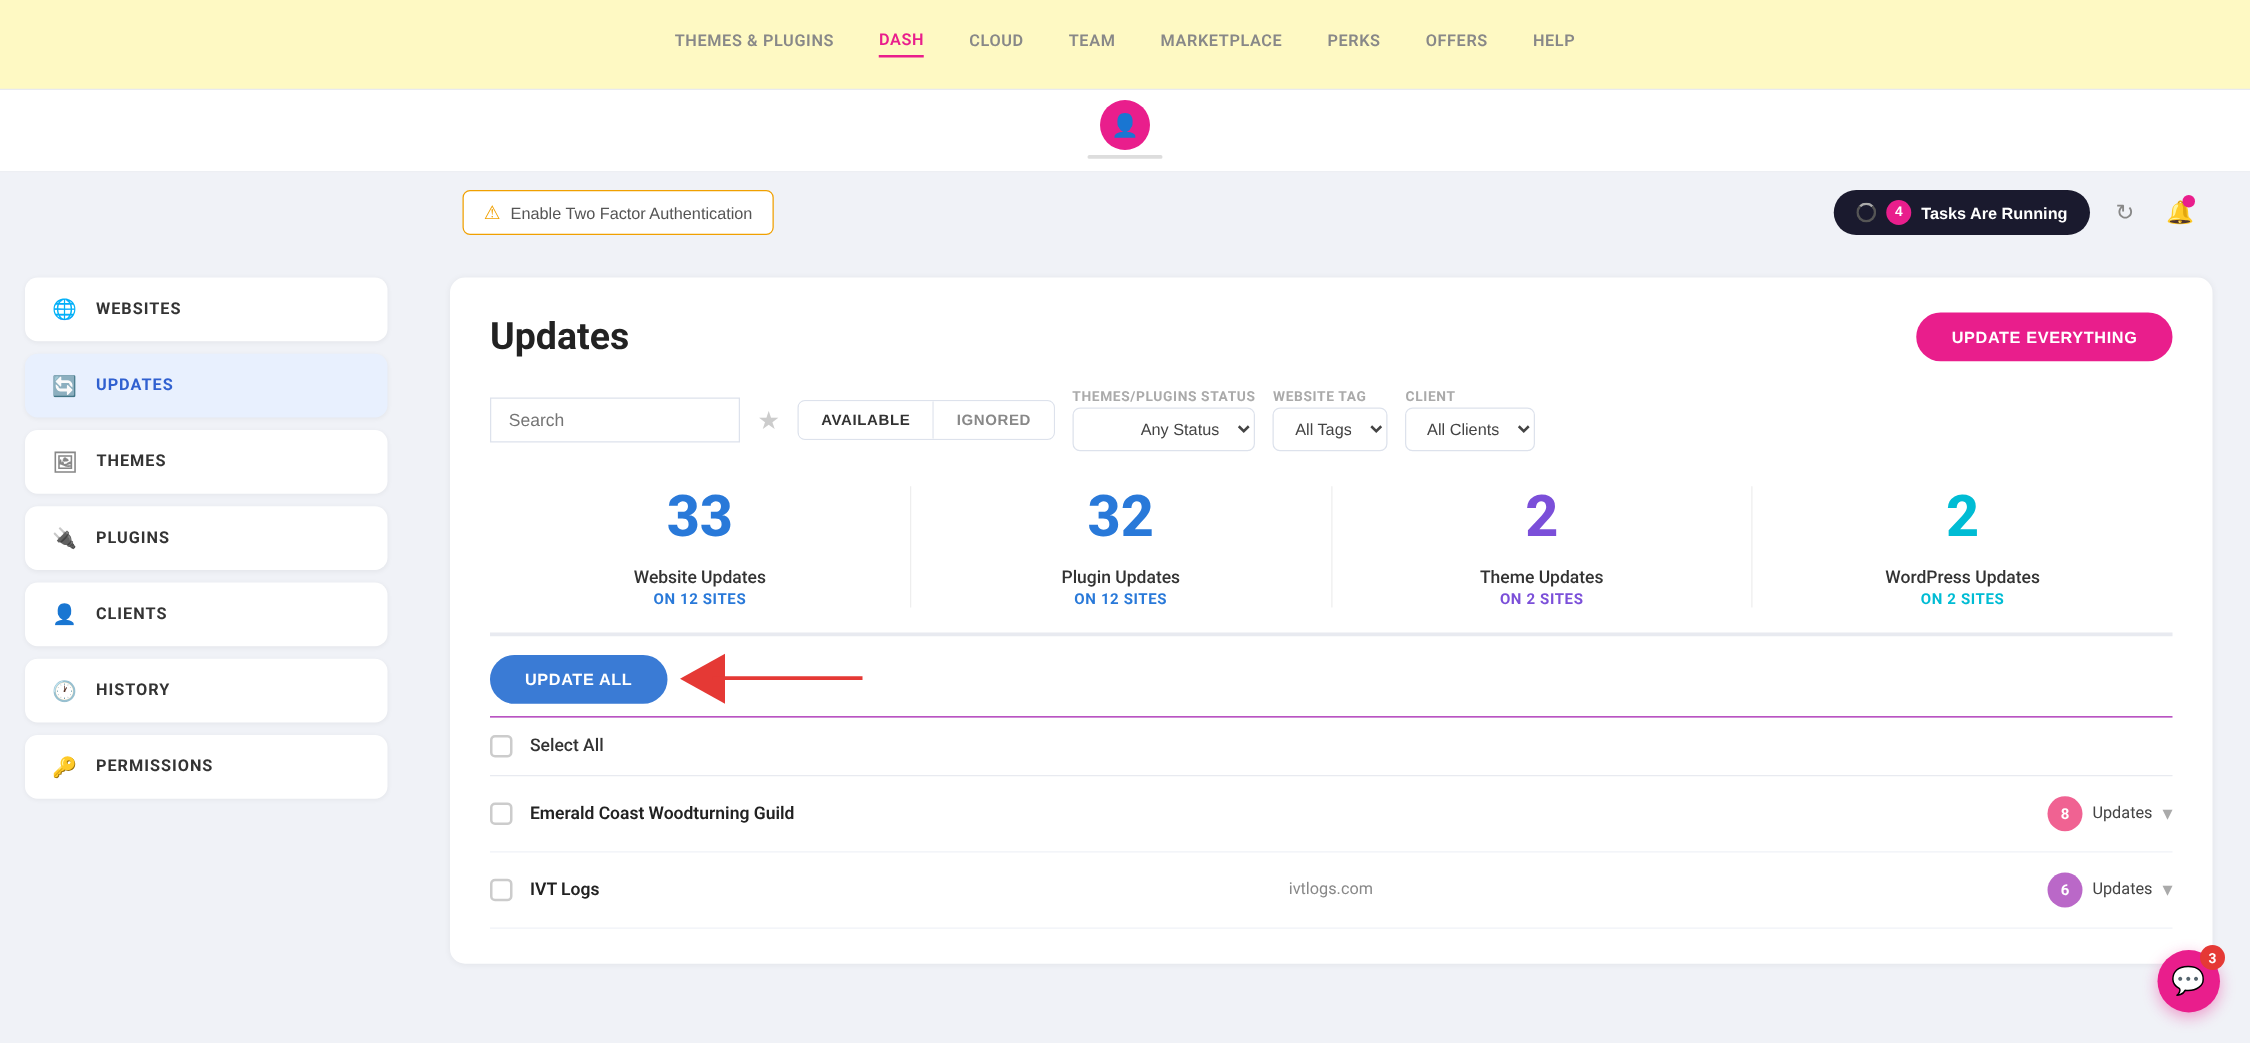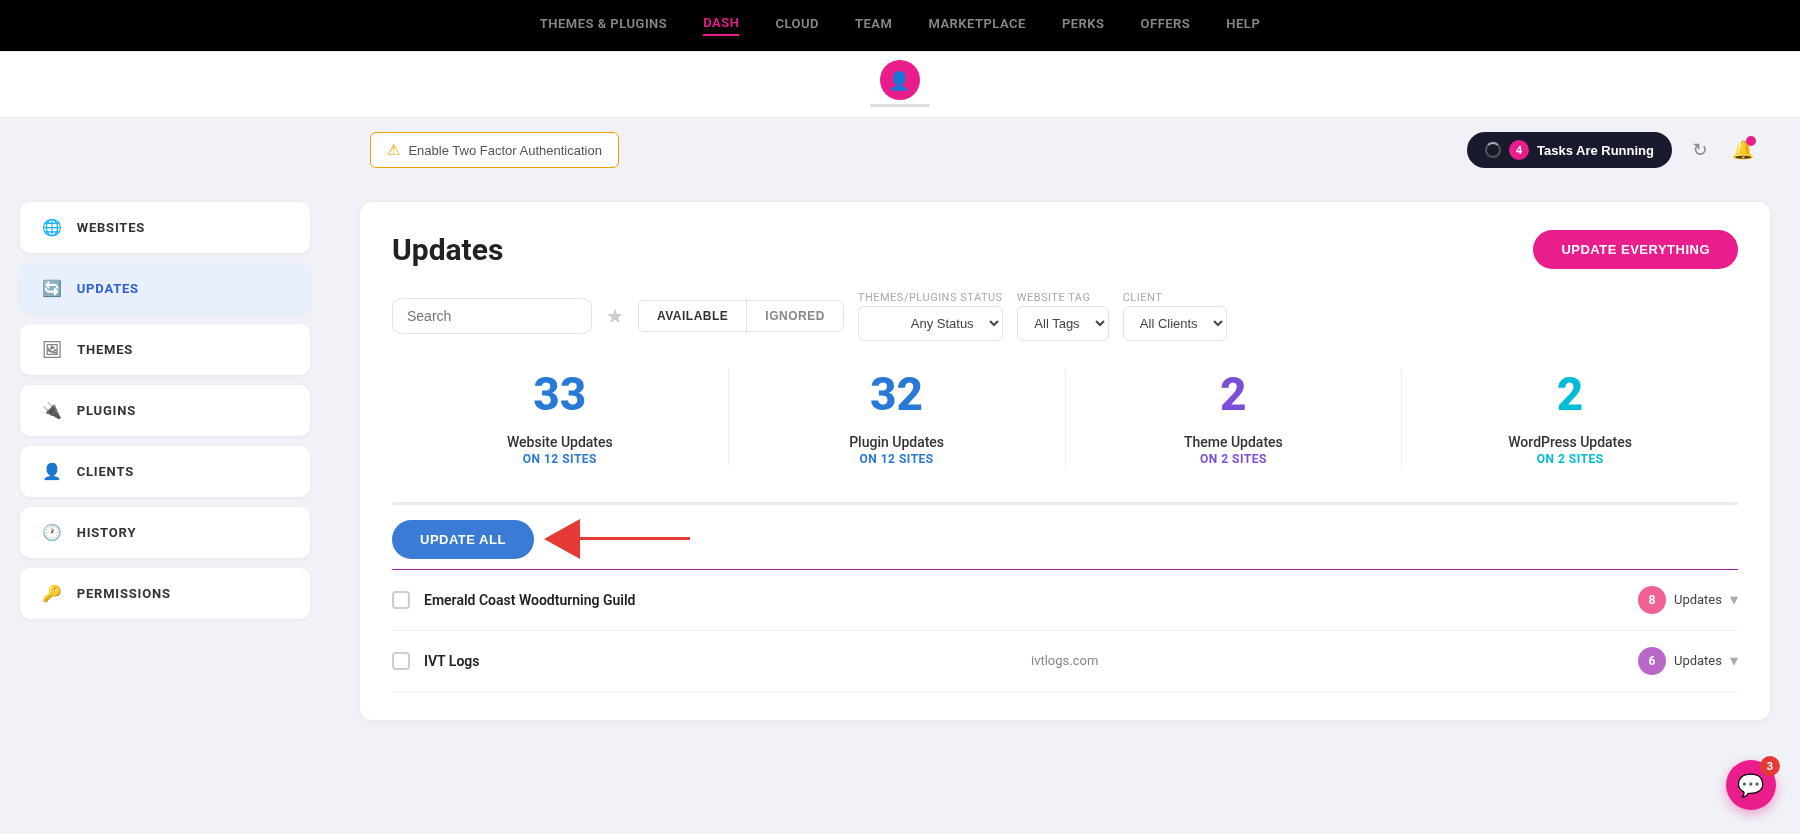--- a/index.html
+++ b/index.html
@@ -5,28 +5,28 @@
     * { box-sizing: border-box; margin: 0; padding: 0; }
     body {
       font-family: -apple-system, BlinkMacSystemFont, 'Segoe UI', Roboto, sans-serif;
       background: #f0f2f7;
       min-height: 834px;
       overflow-x: hidden;
     }
 
     
     .top-nav {
-      background: #000000;
+      background: #fef9c3;
       display: flex;
       align-items: center;
       justify-content: center;
       border-bottom: 1px solid #e8eaf0;
       padding: 0 40px;
       position: relative;
-      height: 52px;
+      height: 72px;
     }
     .top-nav-links {
       display: flex;
       gap: 36px;
       align-items: center;
     }
     .top-nav-link {
       font-size: 13px;
       font-weight: 600;
       letter-spacing: 0.5px;
@@ -235,21 +235,21 @@
 
     
     .filter-row {
       display: flex;
       align-items: center;
       gap: 14px;
       margin-bottom: 28px;
     }
     .search-input {
       border: 1.5px solid #dde2ec;
-      border-radius: 10px;
+      border-radius: 0;
       padding: 9px 14px;
       font-size: 14px;
       color: #888;
       width: 200px;
       background: #fff;
     }
     .star-icon {
       color: #ccc;
       font-size: 20px;
       cursor: pointer;
@@ -285,37 +285,37 @@
       font-size: 13px;
       color: #444;
       background: #fff;
       cursor: pointer;
       appearance: auto;
       text-align: right;
     }
     .filter-label {
       font-size: 11px;
       color: #aaa;
-      font-weight: 400;
+      font-weight: 700;
       letter-spacing: 0.5px;
       display: block;
       margin-bottom: 2px;
     }
     .filter-group {
       display: flex;
       flex-direction: column;
     }
 
     
     .stats-row {
       display: flex;
       gap: 0;
       margin-bottom: 0;
       border-bottom: 3px solid #e8eaf0;
-      padding-bottom: 36px;
+      padding-bottom: 20px;
     }
     .stat-item {
       flex: 1;
       text-align: center;
     }
     .stat-number {
       font-size: 46px;
       font-weight: 800;
       line-height: 1.1;
     }
@@ -610,20 +610,24 @@
       </div>
 
       <div class="action-row">
         <button class="update-all-btn">UPDATE ALL</button>
         <div class="arrow-annotation">
           <span class="arrow-head"></span>
           <span class="arrow-line"></span>
         </div>
       </div>
 
+      <div class="select-all-row">
+        <div class="checkbox"></div>
+        <span>Select All</span>
+      </div>
 
       <div class="site-row">
         <div class="checkbox"></div>
         <span class="site-name">Emerald Coast Woodturning Guild</span>
         <div class="updates-badge">
           <span class="badge-circle badge-8">8</span>
           <span>Updates</span>
           <span class="expand-icon">▾</span>
         </div>
       </div>

